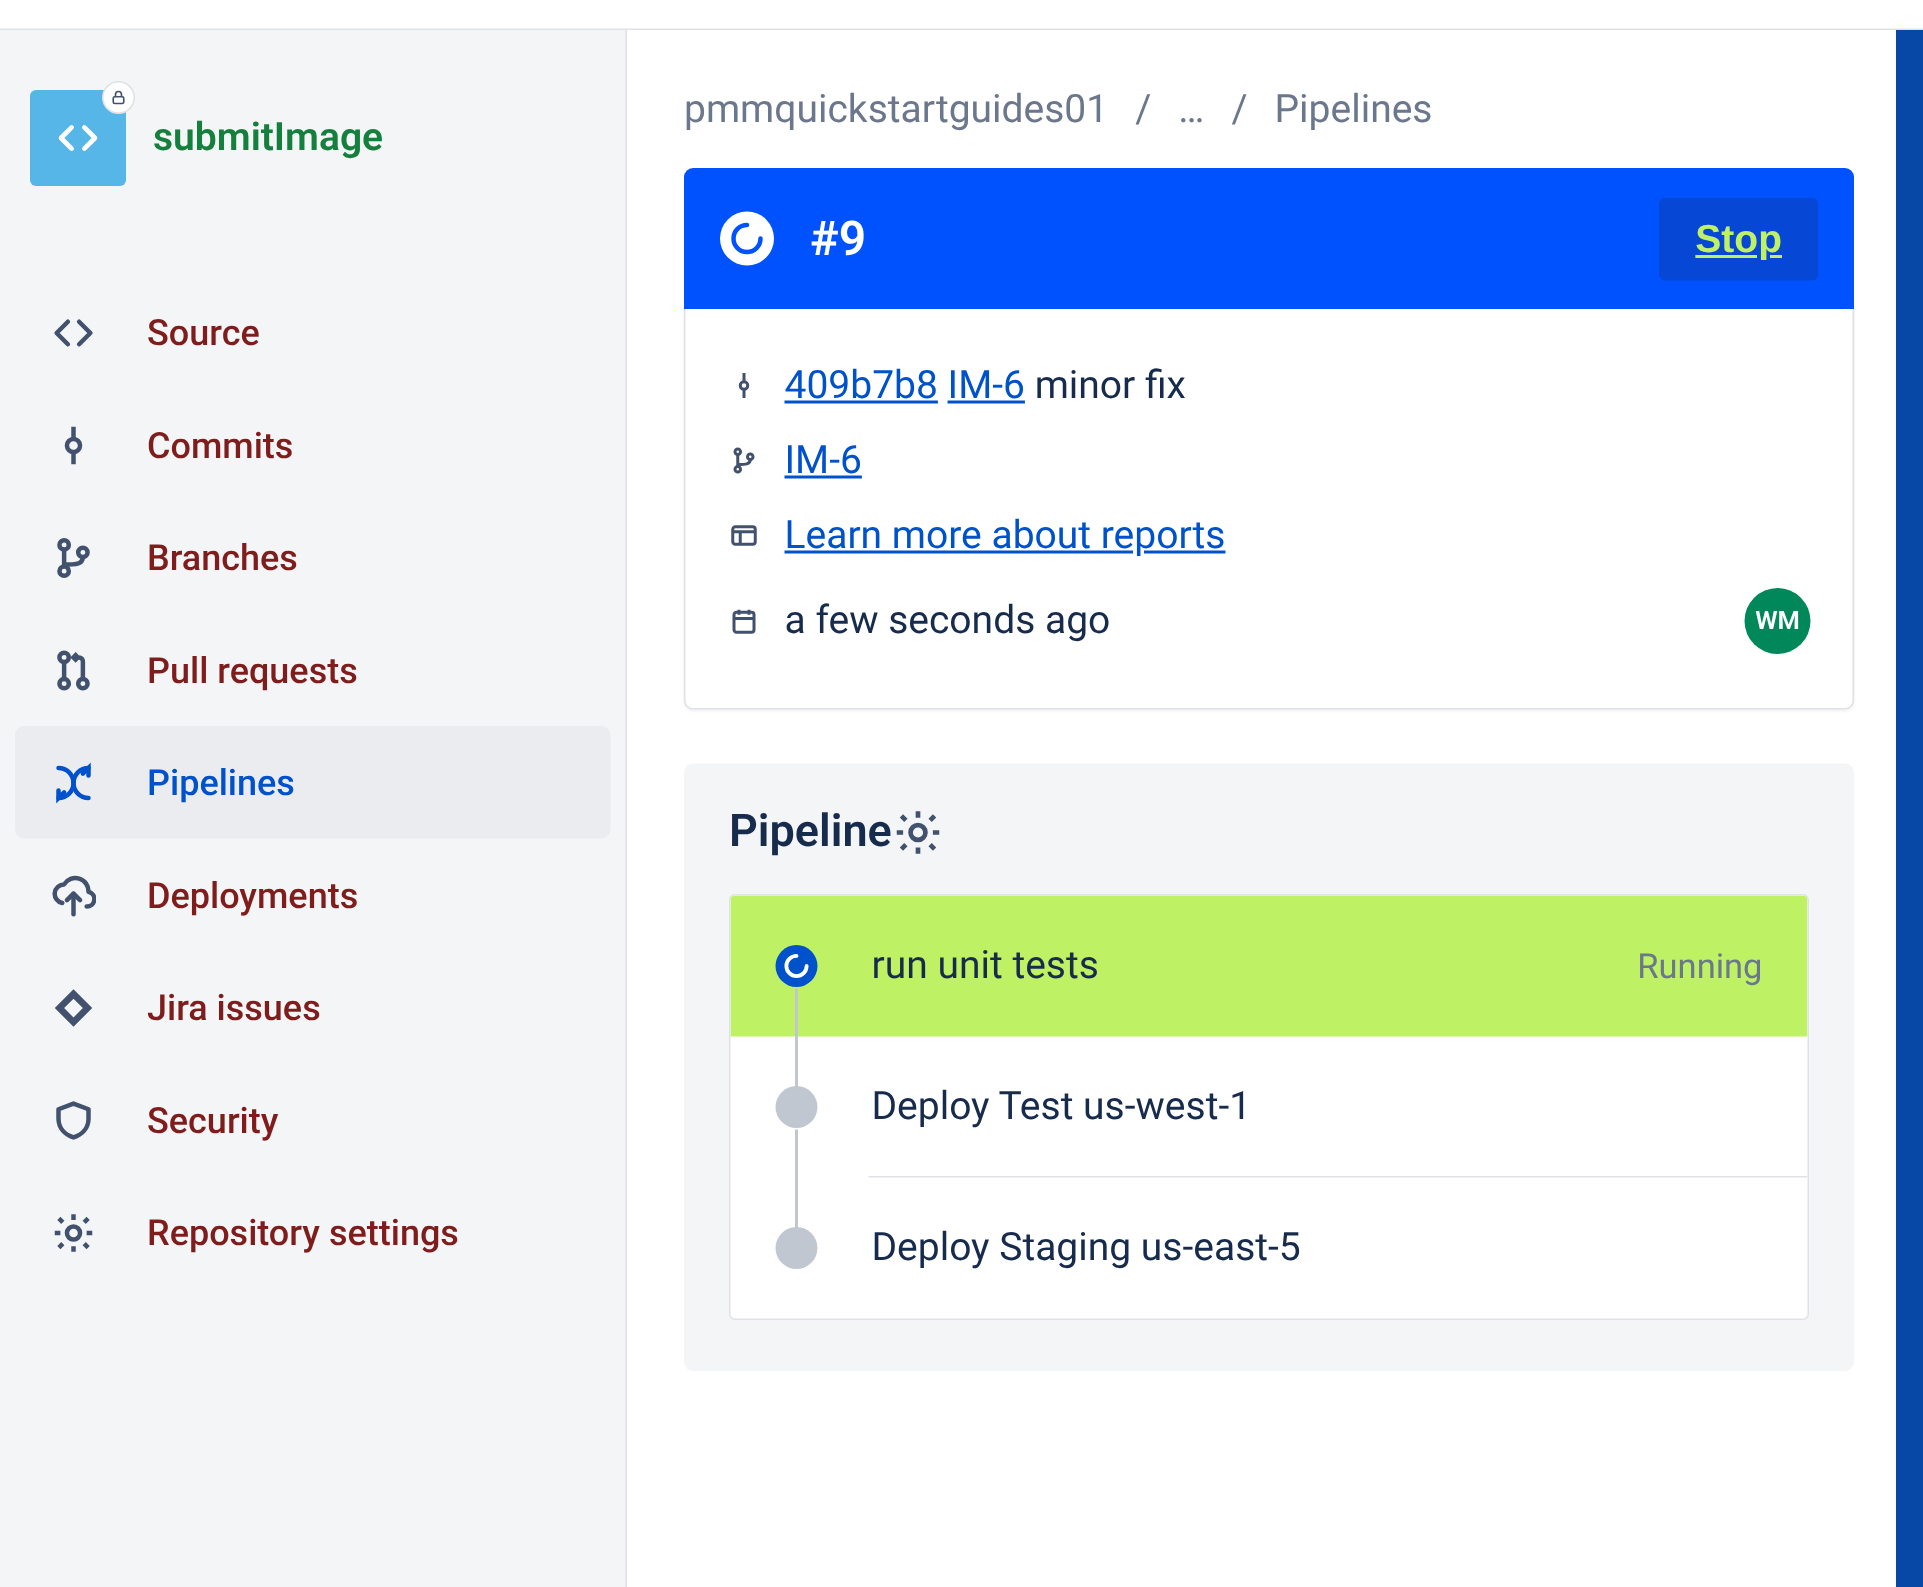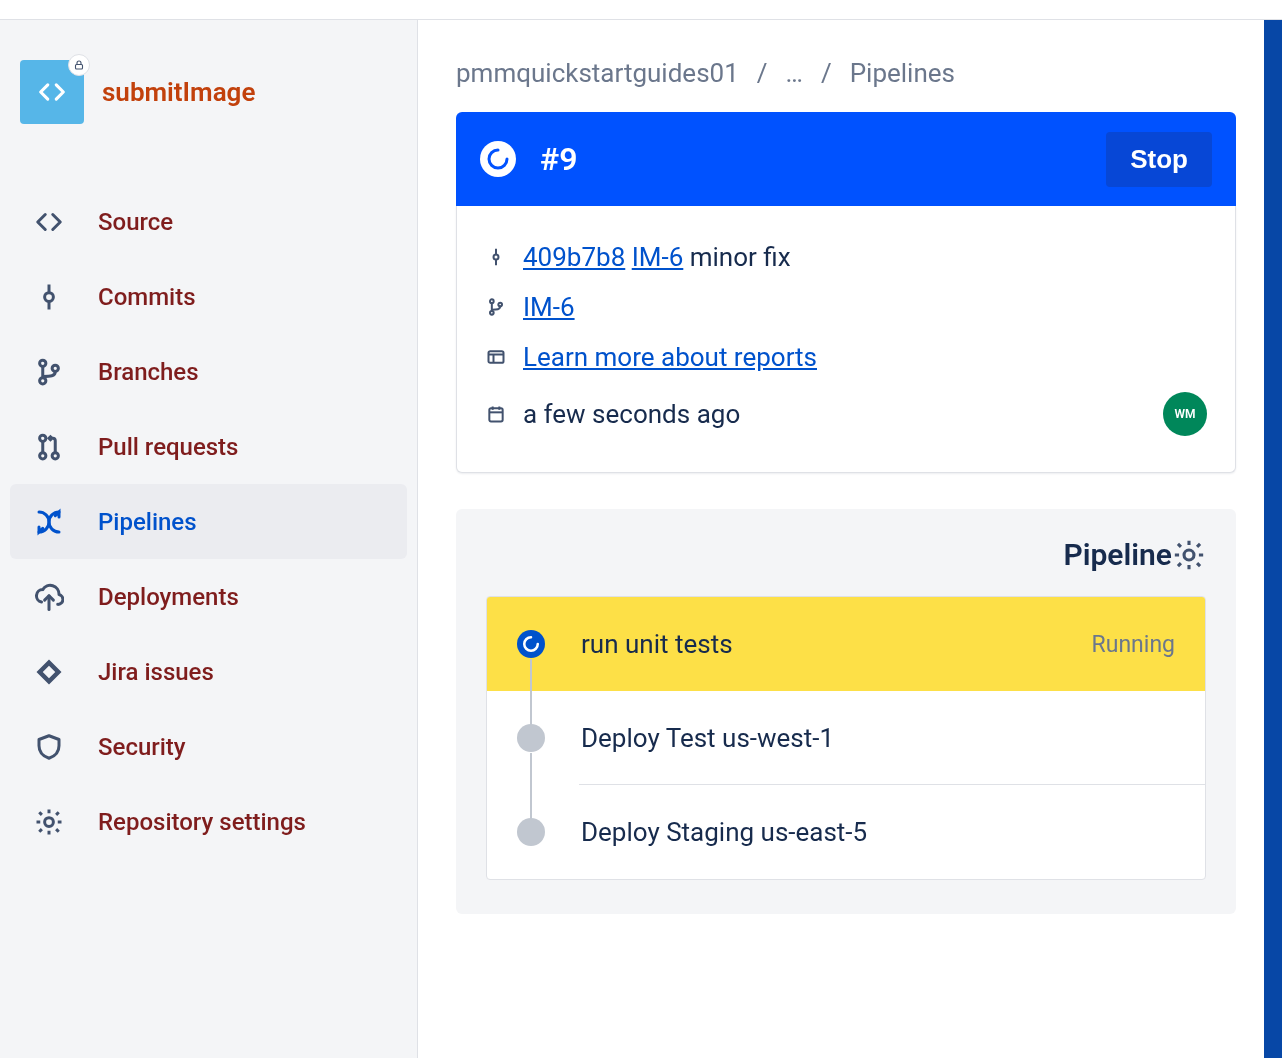--- a/index.html
+++ b/index.html
@@ -55,21 +55,21 @@
       background: #fff;
       border-radius: 50%;
       border: 1px solid #dfe1e6;
       display: flex; align-items: center; justify-content: center;
       font-size: 12px;
       color: #42526e;
     }
     .repo-name {
       font-size: 26px;
       font-weight: 600;
-      color: #c2410c;
+      color: #15803d;
     }
     .nav-list { list-style: none; padding: 0 10px; }
     .nav-item {
       display: flex;
       align-items: center;
       gap: 34px;
       padding: 0 24px;
       height: 75px;
       border-radius: 6px;
       cursor: pointer;
@@ -132,27 +132,28 @@
       display: flex; align-items: center; justify-content: center;
       color: #0052ff;
     }
     .run-number {
       font-size: 32px;
       font-weight: 600;
       flex: 1;
     }
     .stop-btn {
       background: #0747d6;
-      color: #ffffff;
+      color: #bef264;
       border: none;
       font-size: 26px;
       font-weight: 600;
       padding: 12px 24px;
       border-radius: 4px;
       cursor: pointer;
+      text-decoration: underline;
     }
 
     .info-card {
       background: #fff;
       border: 1px solid #dfe1e6;
       border-top: none;
       border-radius: 0 0 6px 6px;
       padding: 26px 28px;
       box-shadow: 0 1px 2px rgba(9,30,66,0.08);
       margin-bottom: 36px;
@@ -171,34 +172,34 @@
       color: #42526e;
       flex-shrink: 0;
       display: flex; align-items: center; justify-content: center;
     }
     .avatar {
       width: 44px; height: 44px;
       background: #00875a;
       border-radius: 50%;
       color: #fff;
       display: flex; align-items: center; justify-content: center;
-      font-size: 12px;
+      font-size: 17px;
       font-weight: 600;
       margin-left: auto;
     }
 
     .panel {
       background: #f4f5f7;
       border-radius: 6px;
       padding: 28px 30px 34px 30px;
     }
     .panel-head {
       display: flex;
       align-items: center;
-      justify-content: flex-end;
+      justify-content: flex-start;
       margin-bottom: 24px;
     }
     .panel-title {
       font-size: 30px;
       font-weight: 600;
       color: #172b4d;
     }
     .gear-icon { width: 34px; height: 34px; color: #42526e; cursor: pointer; }
 
     .steps {
@@ -208,21 +209,21 @@
       background: #fff;
     }
     .step {
       display: flex;
       align-items: center;
       padding: 0 30px;
       height: 94px;
       gap: 36px;
       position: relative;
     }
-    .step.active { background: #fde047; }
+    .step.active { background: #bef264; }
     .step .status-dot {
       width: 28px; height: 28px;
       border-radius: 50%;
       background: #c1c7d0;
       flex-shrink: 0;
       z-index: 1;
     }
     .step.active .status-dot {
       background: #0052cc;
       display: flex; align-items: center; justify-content: center;

